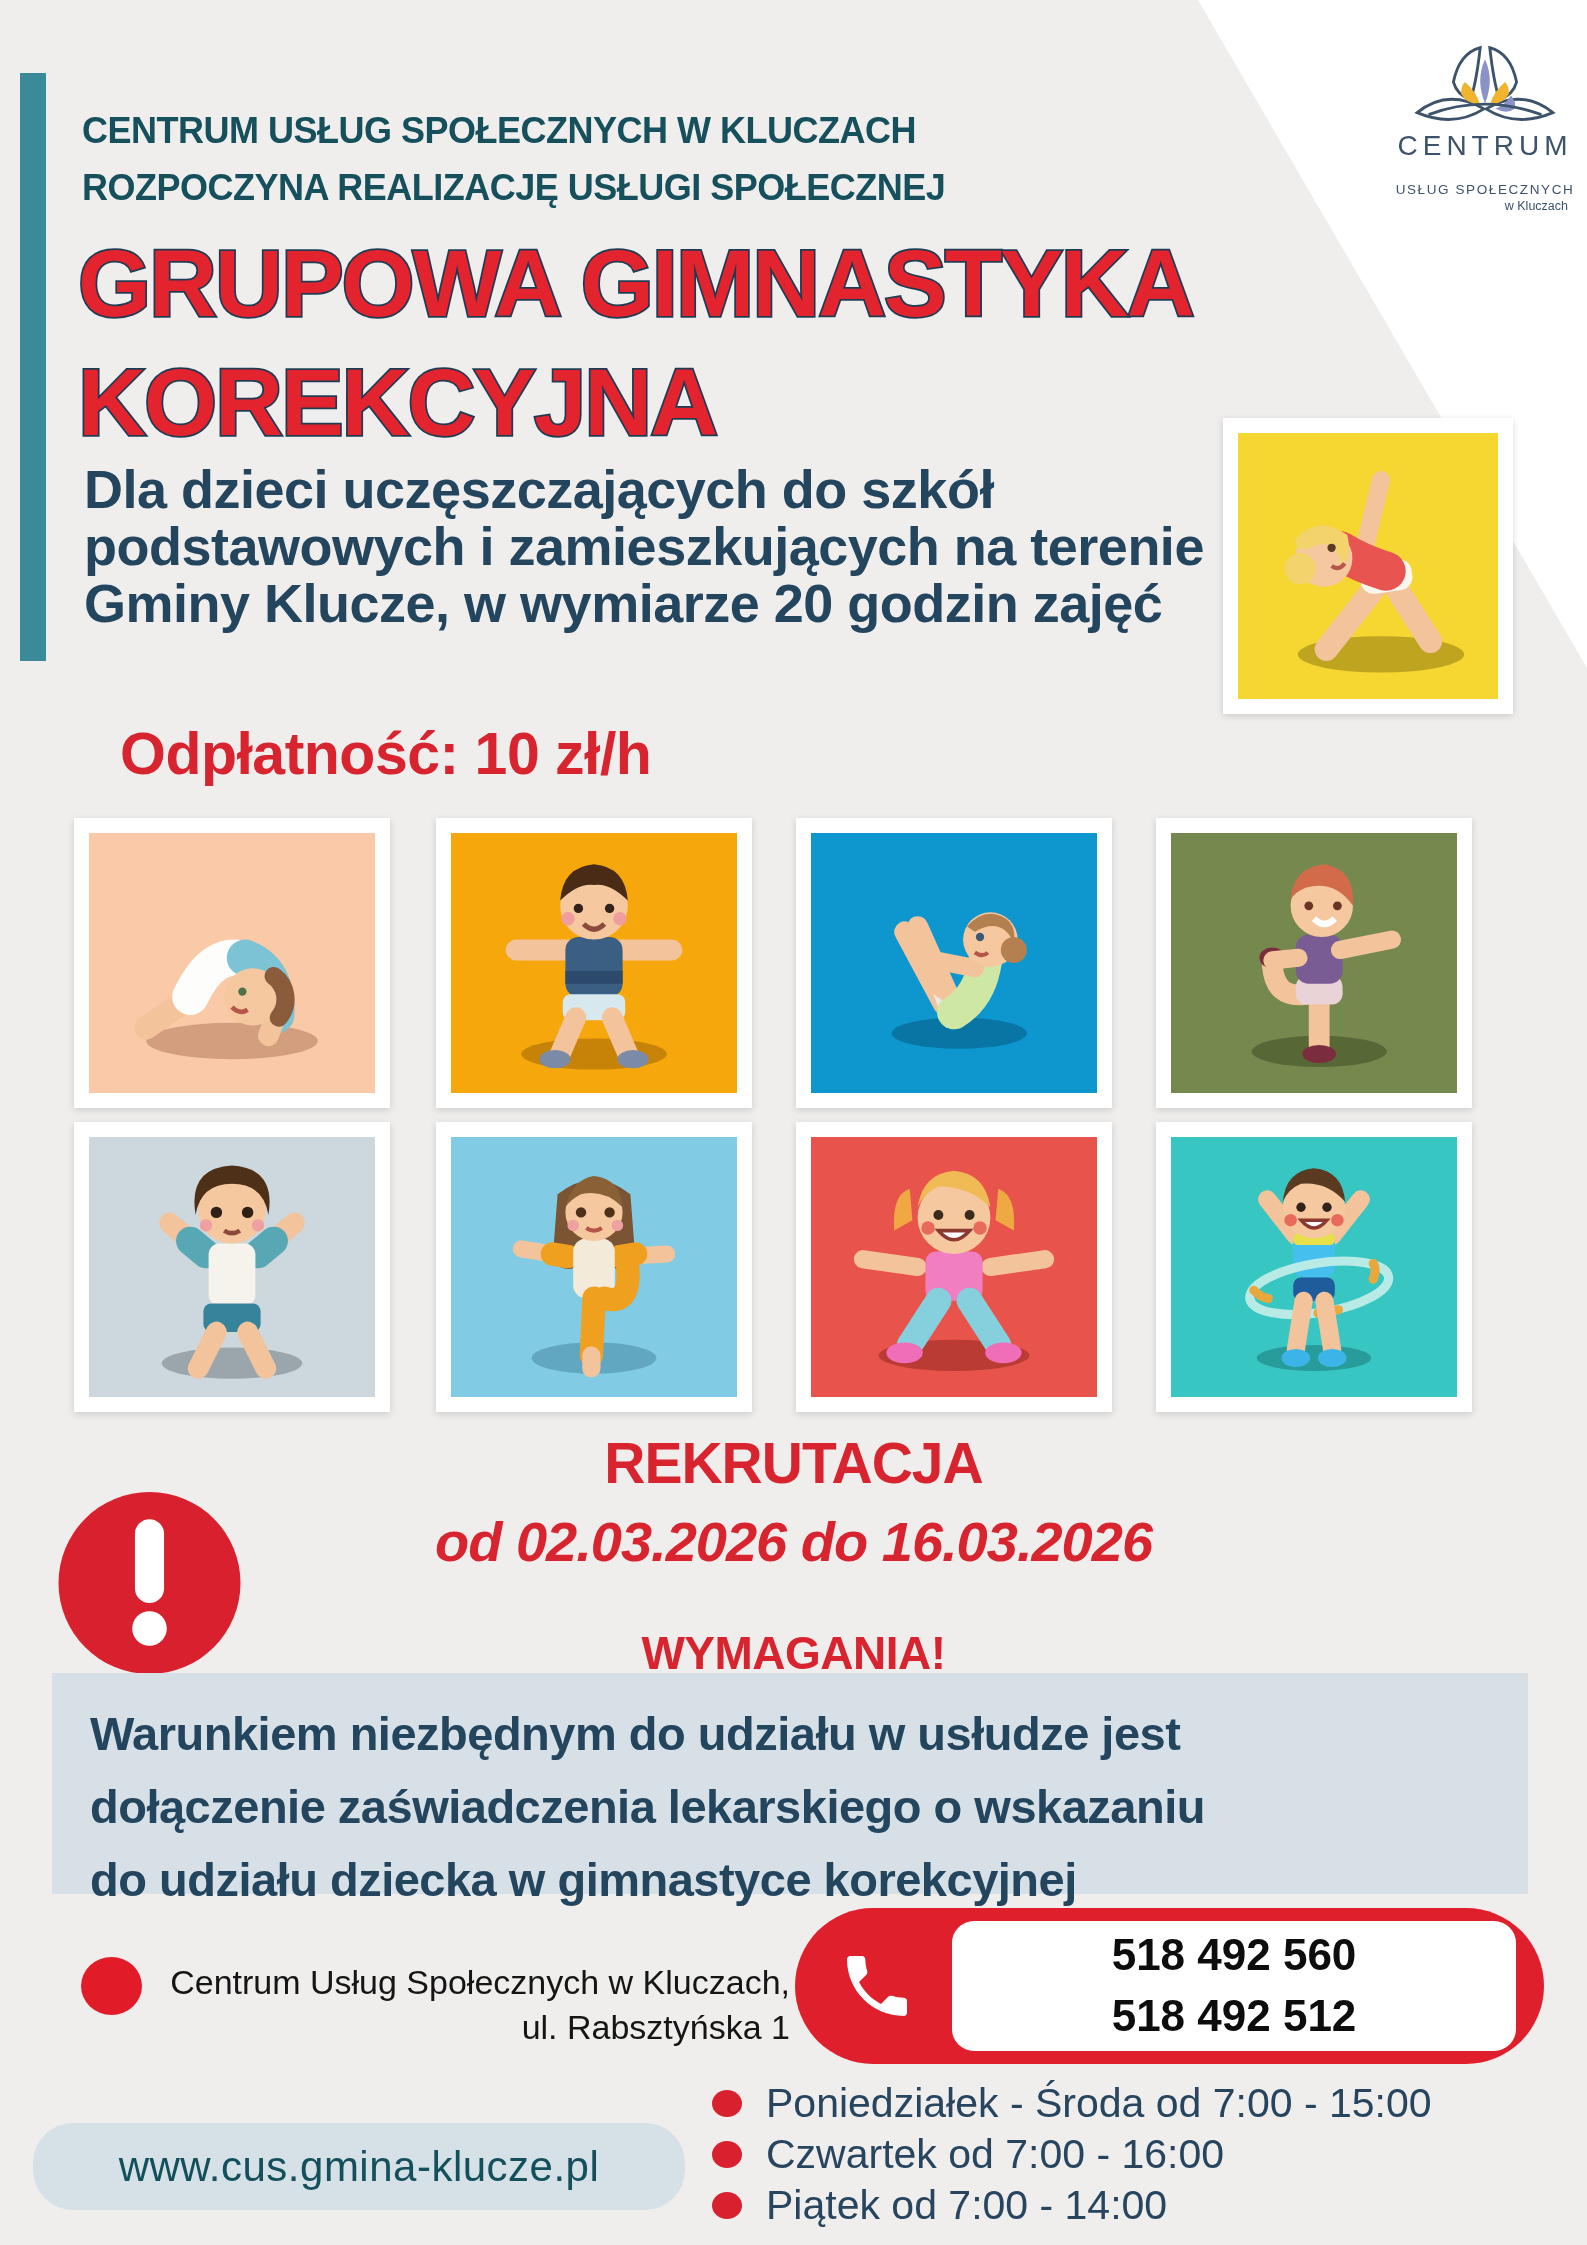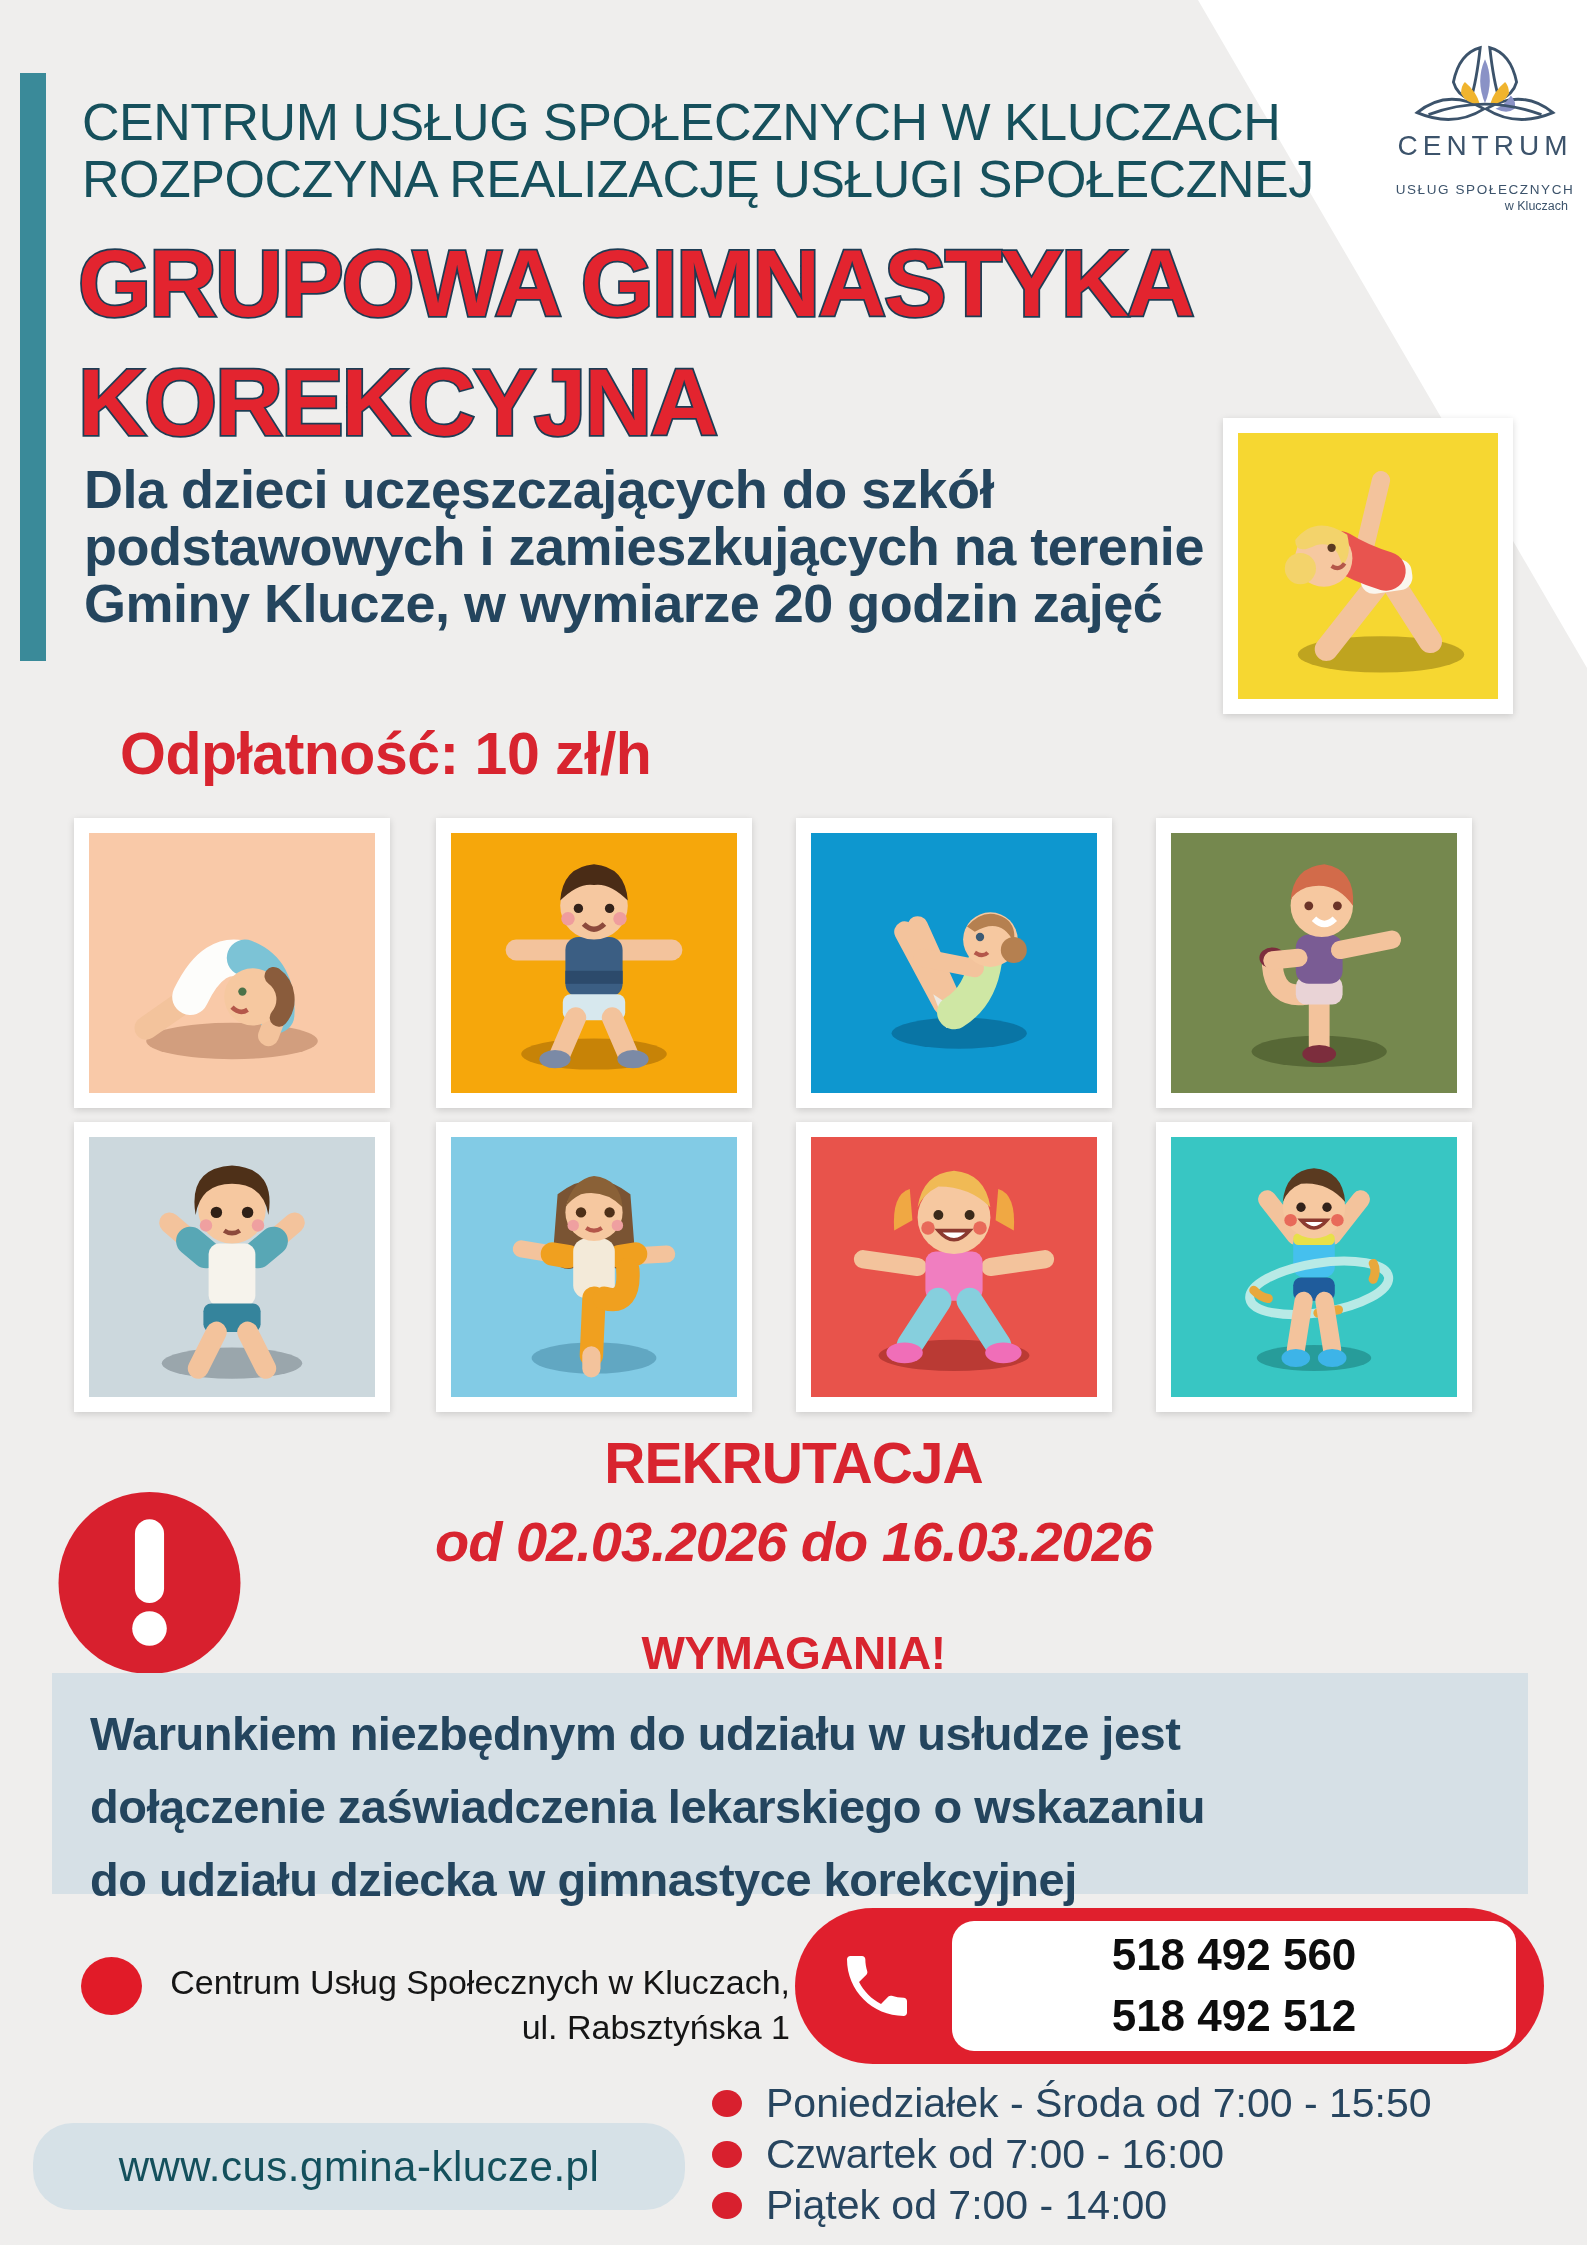--- a/index.html
+++ b/index.html
@@ -6,21 +6,21 @@
   .stage{position:relative;width:1587px;height:2245px;background:#efeeed;overflow:hidden;
          font-family:"Liberation Sans",sans-serif;}
   .abs{position:absolute;}
 
   
   .white-diag{left:1198px;top:0;width:389px;height:668px;background:#ffffff;
               clip-path:polygon(0 0,100% 0,100% 100%);}
   .teal-bar{left:20px;top:73px;width:26px;height:588px;background:#3a8a99;}
 
   
-  .hdr{left:82px;top:94px;color:#16505c;font-weight:normal;font-size:52px;line-height:57px;
+  .hdr{left:82px;top:102px;color:#16505c;font-weight:bold;font-size:36px;line-height:57px;
        letter-spacing:-.5px;white-space:nowrap;}
 
   
   .logo{left:1392px;top:40px;width:186px;text-align:center;color:#3c536b;}
   .logo-name{font-size:28px;letter-spacing:5px;margin-top:2px;}
   .logo-l2{font-size:13.5px;letter-spacing:1.6px;margin-top:20px;}
   .logo-l3{font-size:12.5px;text-align:right;padding-right:10px;margin-top:2px;}
 
   
   .title{left:78px;top:224px;font-size:94px;font-weight:bold;letter-spacing:-2px;
@@ -335,21 +335,21 @@
     </svg>
     <div class="phone-white">
       <div class="phone-num">518 492 560</div>
       <div class="phone-num">518 492 512</div>
     </div>
   </div>
 
   <div class="abs sched">
     <div class="sched-row">
       <div class="sched-dot"></div>
-      <div class="sched-txt">Poniedziałek - Środa od 7:00 - 15:50</div>
+      <div class="sched-txt">Poniedziałek - Środa od 7:00 - 15:00</div>
     </div>
     <div class="sched-row">
       <div class="sched-dot"></div>
       <div class="sched-txt">Czwartek od 7:00 - 16:00</div>
     </div>
     <div class="sched-row">
       <div class="sched-dot"></div>
       <div class="sched-txt">Piątek od 7:00 - 14:00</div>
     </div>
   </div>

